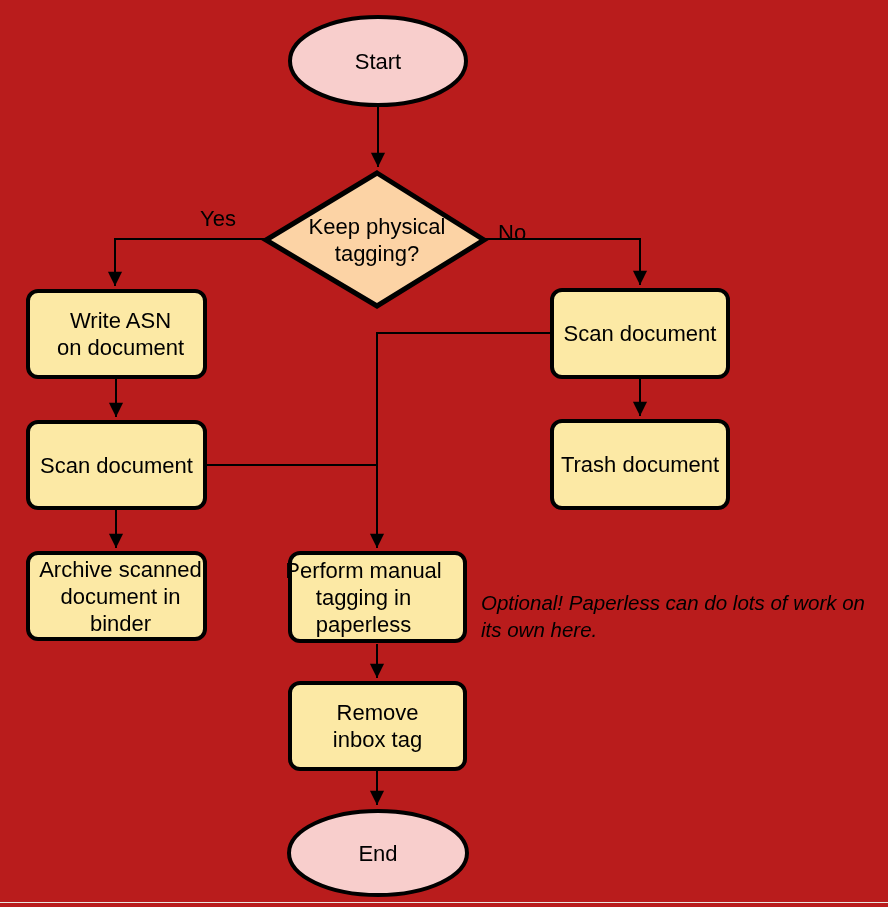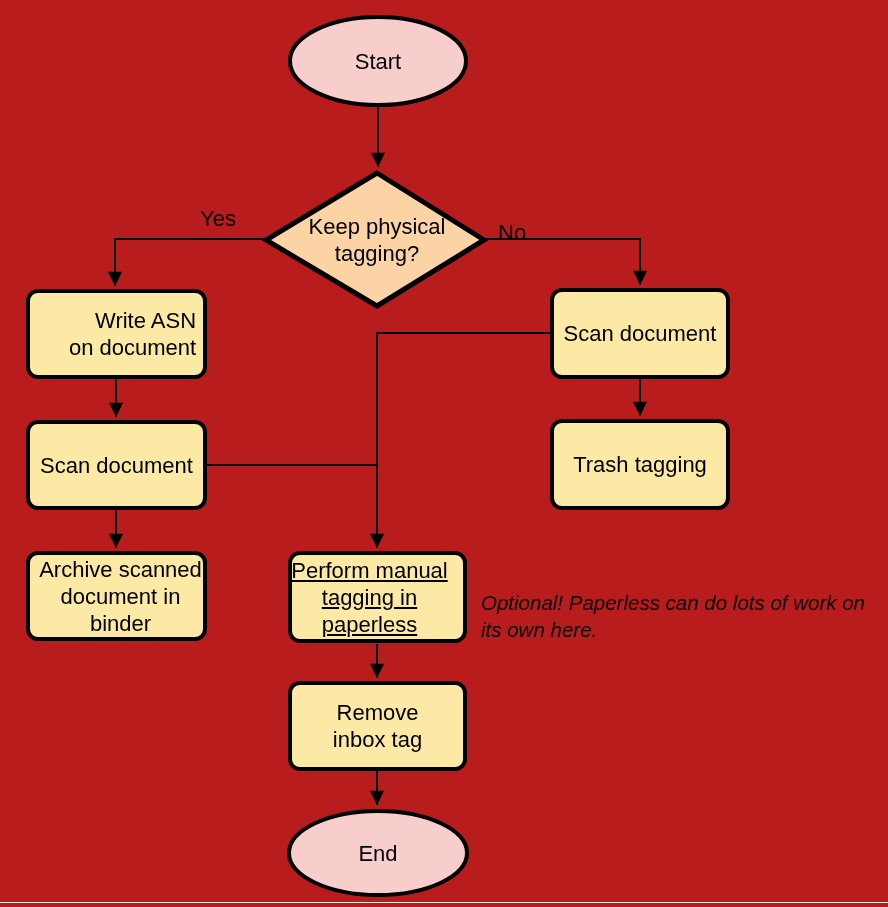--- a/index.html
+++ b/index.html
@@ -95,34 +95,34 @@
     <rect class="shape node-rect" x="290" y="553" width="175" height="88" rx="10" fill="#fce9a5"></rect>
     <rect class="shape node-rect" x="290" y="683" width="175" height="86" rx="10" fill="#fce9a5"></rect>
     <ellipse class="shape node-ellipse" cx="378" cy="853" rx="89" ry="42" fill="#f8cecc"></ellipse>
   </svg>
 
   <div class="lbl" style="left:290px; top:17px; width:176px; height:88px;">Start</div>
 
   <div class="lbl" style="left:276px; top:196px; width:202px; height:88px;">Keep physical
 tagging?</div>
 
-  <div class="lbl" style="left:44px; top:291px; width:177px; height:86px;text-align:right;">Write ASN
+  <div class="lbl" style="left:32px; top:291px; width:177px; height:86px;">Write ASN
 on document</div>
 
   <div class="lbl" style="left:28px; top:422px; width:177px; height:86px;">Scan document</div>
 
   <div class="lbl" style="left:32px; top:553px; width:177px; height:86px;">Archive scanned
 document in
 binder</div>
 
   <div class="lbl" style="left:552px; top:290px; width:176px; height:87px;">Scan document</div>
 
-  <div class="lbl" style="left:552px; top:421px; width:176px; height:87px;">Trash tagging</div>
+  <div class="lbl" style="left:552px; top:421px; width:176px; height:87px;">Trash document</div>
 
-  <div class="lbl" style="left:282px; top:553px; width:175px; height:88px;text-decoration:underline;">Perform manual
+  <div class="lbl" style="left:276px; top:553px; width:175px; height:88px;">Perform manual
 tagging in
 paperless</div>
 
   <div class="lbl" style="left:290px; top:809px; width:176px; height:88px;">End</div>
 
   <div class="lbl" style="left:290px; top:683px; width:175px; height:86px;">Remove
 inbox tag</div>
 
   <div class="edge-lbl" style="left:200px; top:206px; width:50px;">Yes</div>
 

